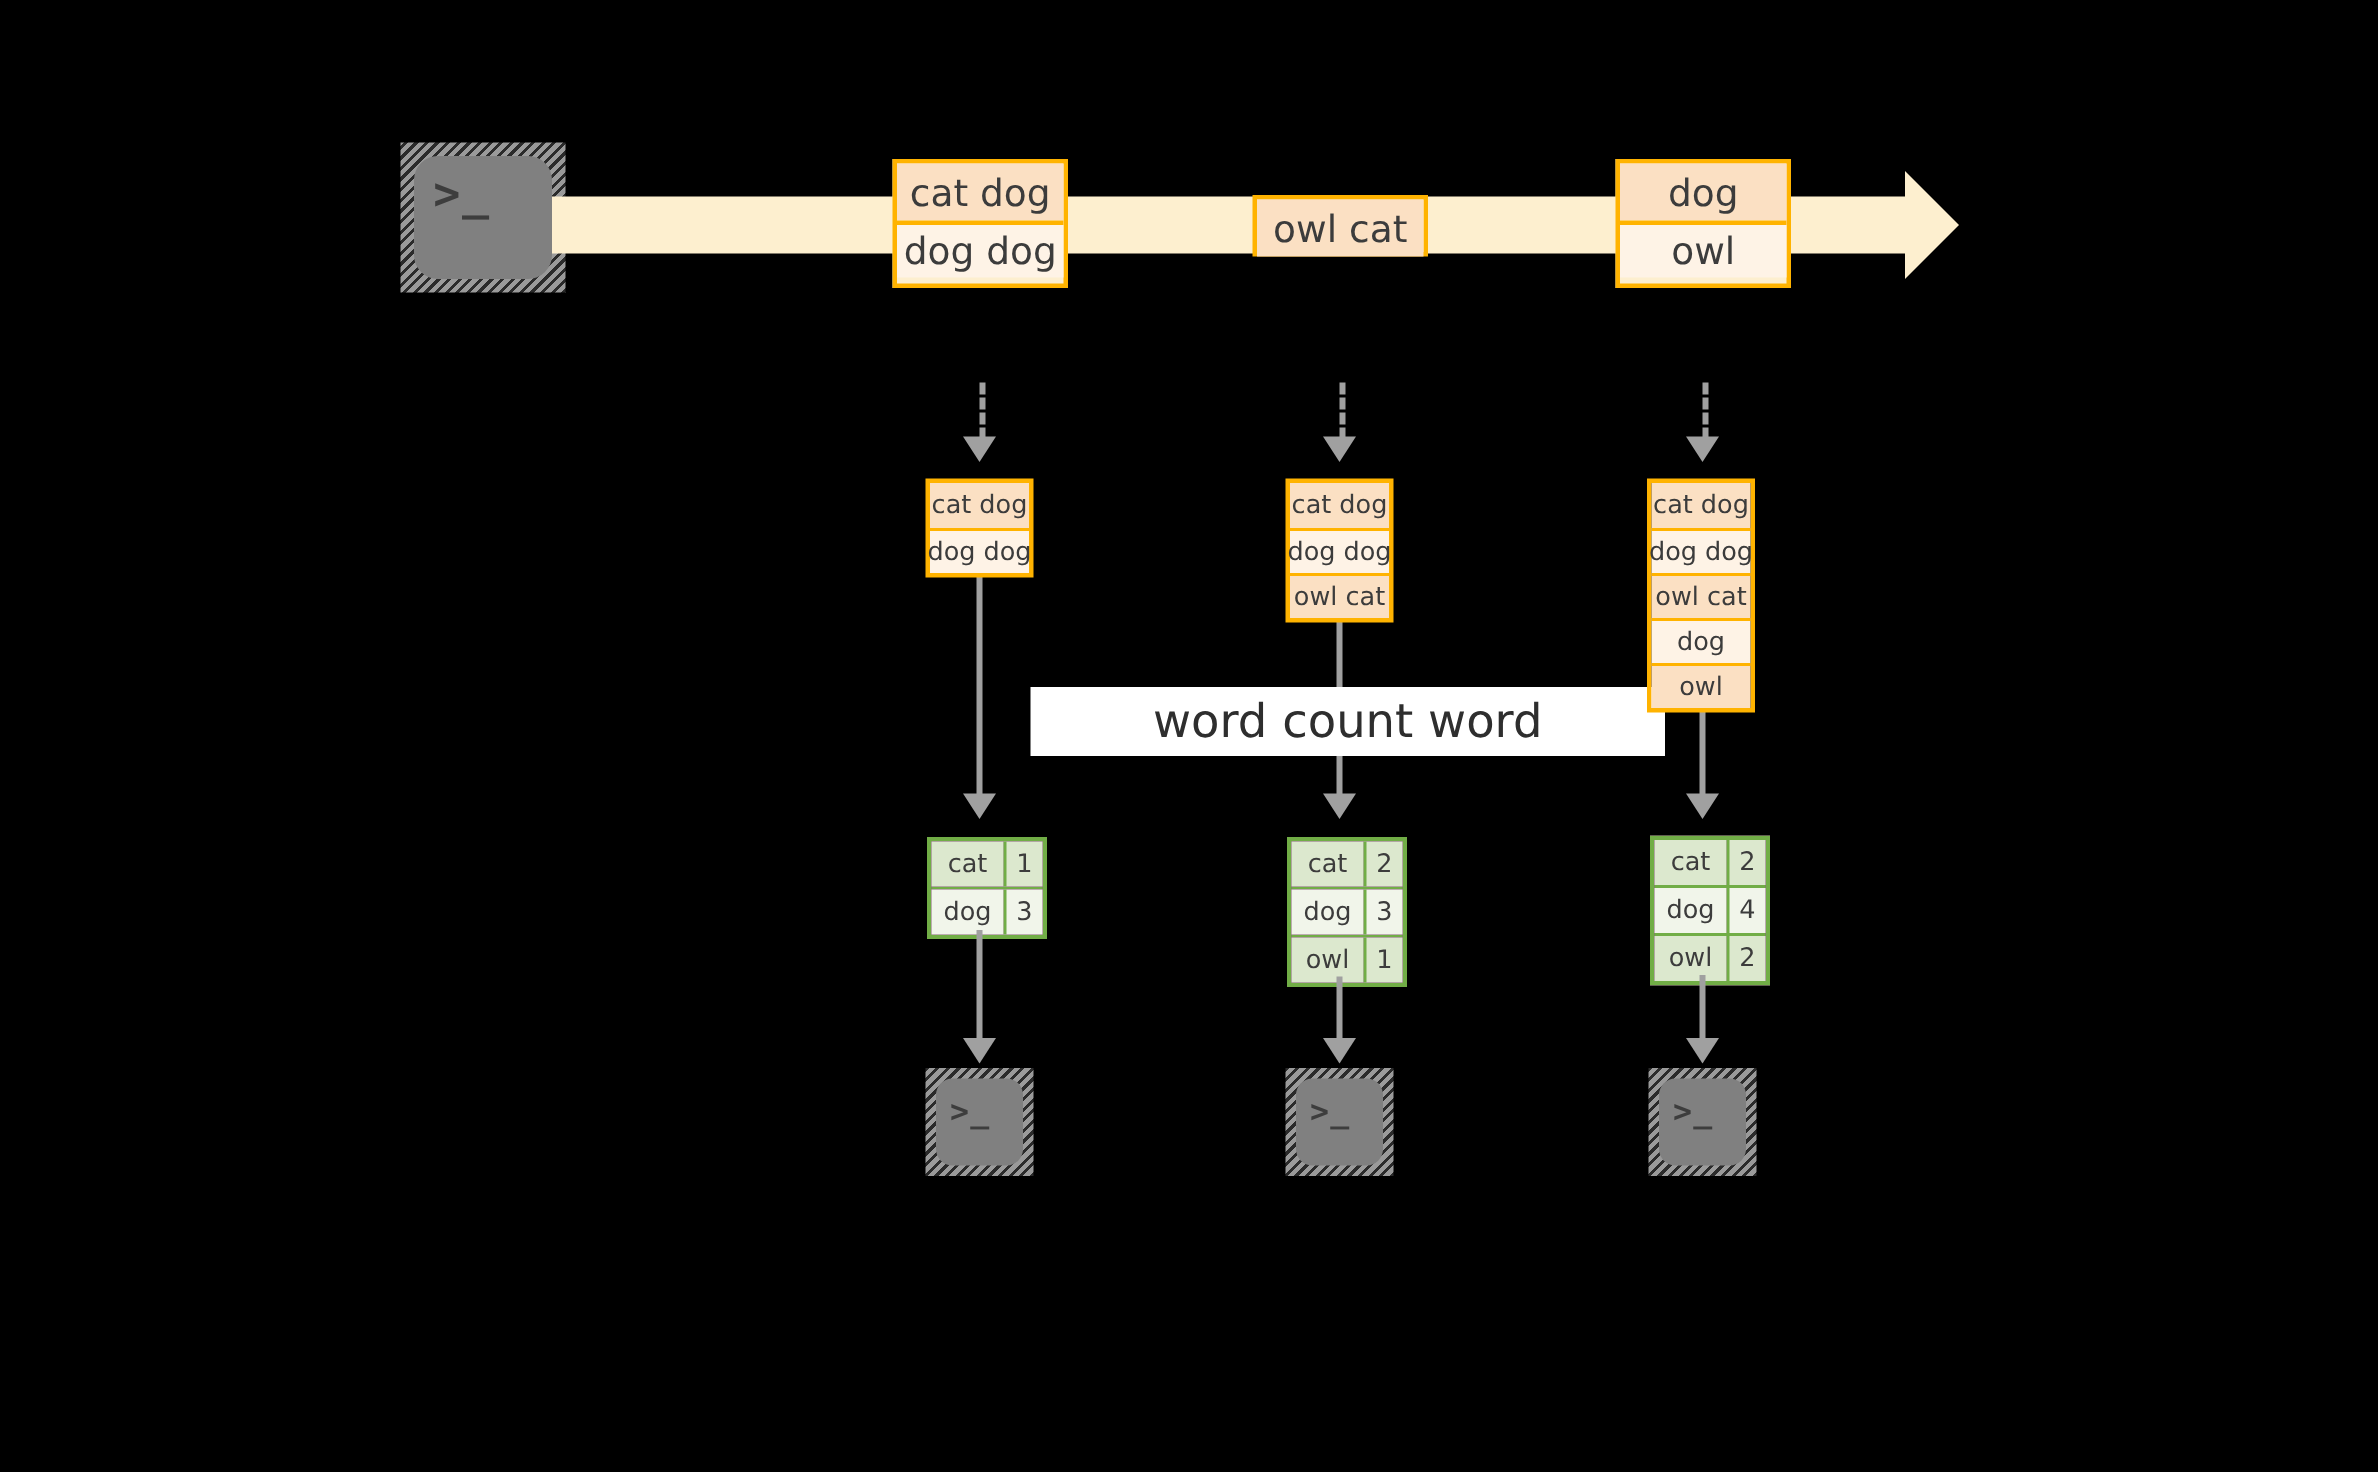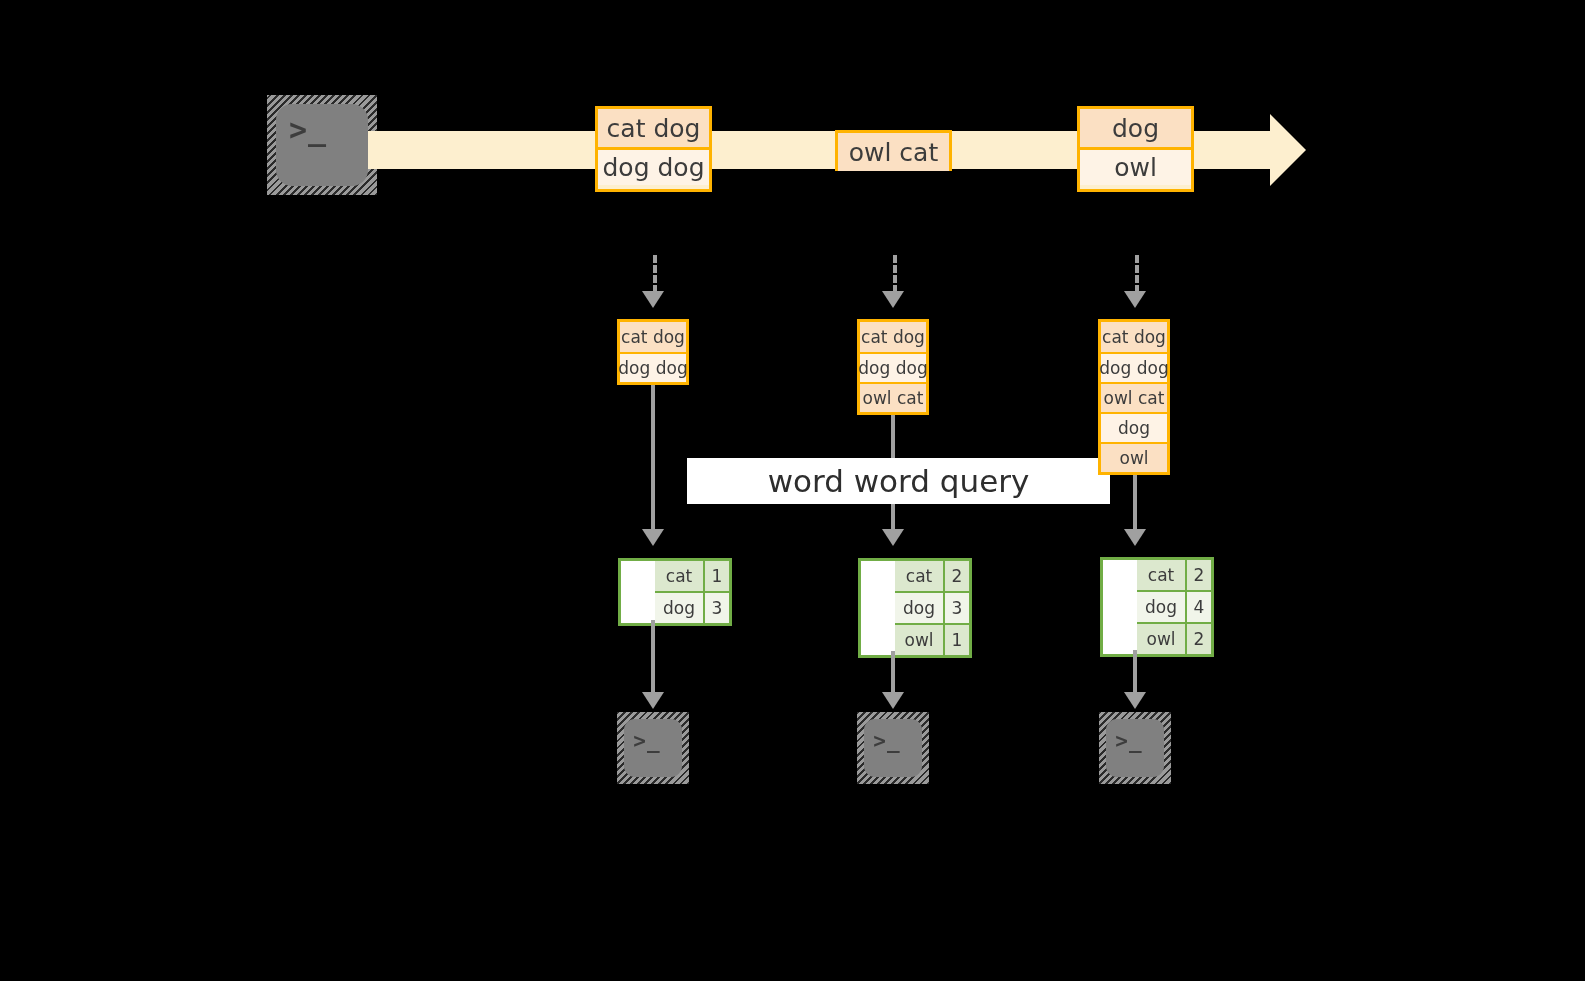--- a/index.html
+++ b/index.html
@@ -103,22 +103,21 @@
   }
   .otable .row.dark  { background: #FBE0C3; }
   .otable .row.light { background: #FEF3E6; }
   .otable .row + .row { border-top: 2px solid #FFB300; }
 
   
   .gtable {
     position: absolute;
     box-sizing: border-box;
     border: 3px solid #71AD46;
-    background: #ffffff;
-    padding-left: 34px;
+    background: #a21caf;
   }
   .gtable .grow {
     display: flex;
     height: 30px;
   }
   .gtable .grow + .grow { border-top: 2px solid #71AD46; }
   .gtable .gcell {
     box-sizing: border-box;
     display: flex;
     align-items: center;
@@ -205,21 +204,21 @@
   <div class="vline" style="left:651px; top:382px; height:150px;"></div>
   <div class="vhead" style="left:642px; top:529px;"></div>
 
   <div class="vline" style="left:891px; top:382px; height:150px;"></div>
   <div class="vhead" style="left:882px; top:529px;"></div>
 
   <div class="vline" style="left:1133px; top:382px; height:150px;"></div>
   <div class="vhead" style="left:1124px; top:529px;"></div>
 
   <div class="banner" style="left:687px; top:458px; width:423px; height:46px;">
-    <span>word word query</span>
+    <span>word count word</span>
   </div>
 
   <div class="otable" style="left:617px; top:319px; width:72px;">
     <div class="row dark">cat dog</div>
     <div class="row light">dog dog</div>
   </div>
 
   <div class="otable" style="left:857px; top:319px; width:72px;">
     <div class="row dark">cat dog</div>
     <div class="row light">dog dog</div>

